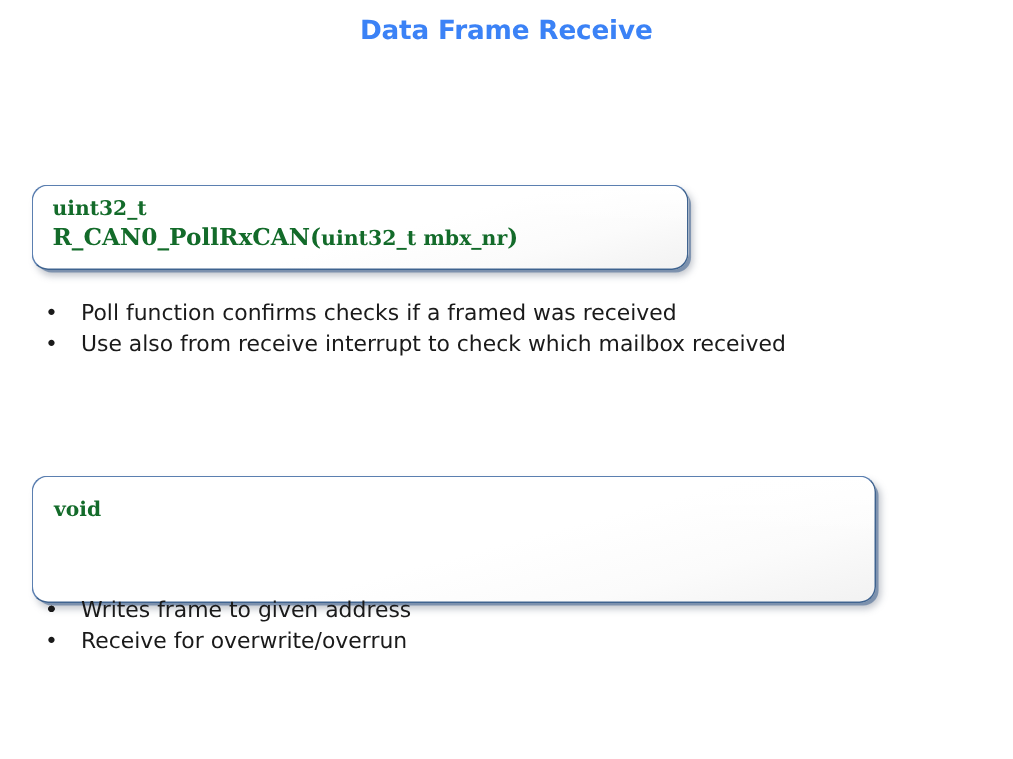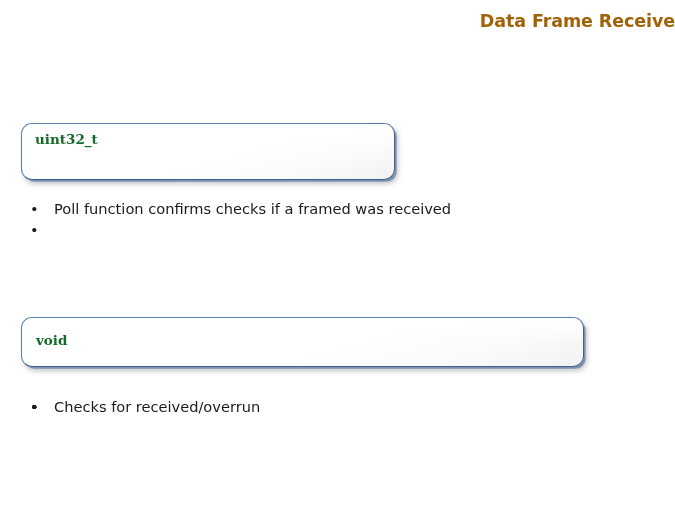--- a/index.html
+++ b/index.html
@@ -15,26 +15,26 @@
     font-family: "DejaVu Sans", sans-serif;
     -webkit-font-smoothing: antialiased;
   }
 
   
   .slide-title {
     position: absolute;
     left: 0;
     top: 11px;
     width: 675px;
-    text-align: right;
+    text-align: center;
     font-family: "DejaVu Sans", sans-serif;
     font-weight: bold;
     font-size: 17.5px;
     line-height: 21px;
-    color: #a16207;
+    color: #3b82f6;
     letter-spacing: -0.1px;
   }
 
   
   .code-box {
     position: absolute;
     box-sizing: border-box;
     background:
       linear-gradient(165deg, #ffffff 0%, #ffffff 55%, #fbfbfb 78%, #f2f2f2 100%);
     border-radius: 11px;
@@ -60,42 +60,42 @@
     font-family: "DejaVu Serif", serif;
     font-weight: bold;
     color: #136b2a;
     white-space: nowrap;
   }
 
   
   #code-box-1 {
     left: 21px;
     top: 123px;
-    width: 374px;
+    width: 438px;
     height: 57px;
   }
   #code-box-1 .code-line-1 {
     left: 13px;
     top: 7px;
     font-size: 13.5px;
     line-height: 16px;
   }
   #code-box-1 .code-line-2 {
     left: 13px;
     top: 24px;
     font-size: 15.5px;
     line-height: 19px;
   }
 
   
   #code-box-2 {
     left: 21px;
     top: 317px;
     width: 563px;
-    height: 50px;
+    height: 85px;
   }
   #code-box-2 .code-line-1 {
     left: 14px;
     top: 14px;
     font-size: 13.5px;
     line-height: 16px;
   }
   #code-box-2 .code-line-2 {
     left: 14px;
     top: 31px;
@@ -143,44 +143,47 @@
   }
 </style>
 </head>
 <body>
 
 <div class="slide-title">Data Frame Receive</div>
 
 <div class="code-box" id="code-box-1">
   <div class="inner-sheen"></div>
   <div class="code-text code-line-1">uint32_t</div>
+  <div class="code-text code-line-2"><span>R_CAN0_PollRxCAN</span><span>(</span><span class="code-sub">uint32_t mbx_nr</span><span>)</span></div>
 </div>
 
 <ul class="bullet-list" id="bullets-1">
   <li class="bullet-item">
     <span class="bullet-marker">•</span>
     <span>Poll function confirms checks if a framed was received</span>
   </li>
   <li class="bullet-item">
     <span class="bullet-marker">•</span>
+    <span>Use also from receive interrupt to check which mailbox received</span>
   </li>
 </ul>
 
 <div class="code-box" id="code-box-2">
   <div class="inner-sheen"></div>
   <div class="code-text code-line-1">void</div>
 </div>
 
 <ul class="bullet-list" id="bullets-2">
   <li class="bullet-item">
     <span class="bullet-marker">•</span>
   </li>
   <li class="bullet-item">
     <span class="bullet-marker">•</span>
   </li>
   <li class="bullet-item">
     <span class="bullet-marker">•</span>
+    <span>Writes frame to given address</span>
   </li>
   <li class="bullet-item">
     <span class="bullet-marker">•</span>
-    <span>Checks for received/overrun</span>
+    <span>Receive for overwrite/overrun</span>
   </li>
 </ul>
 
 </body></html>

